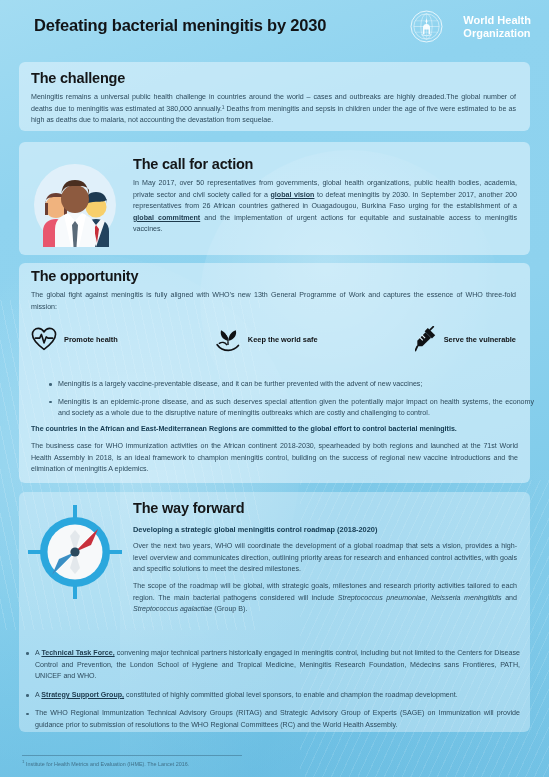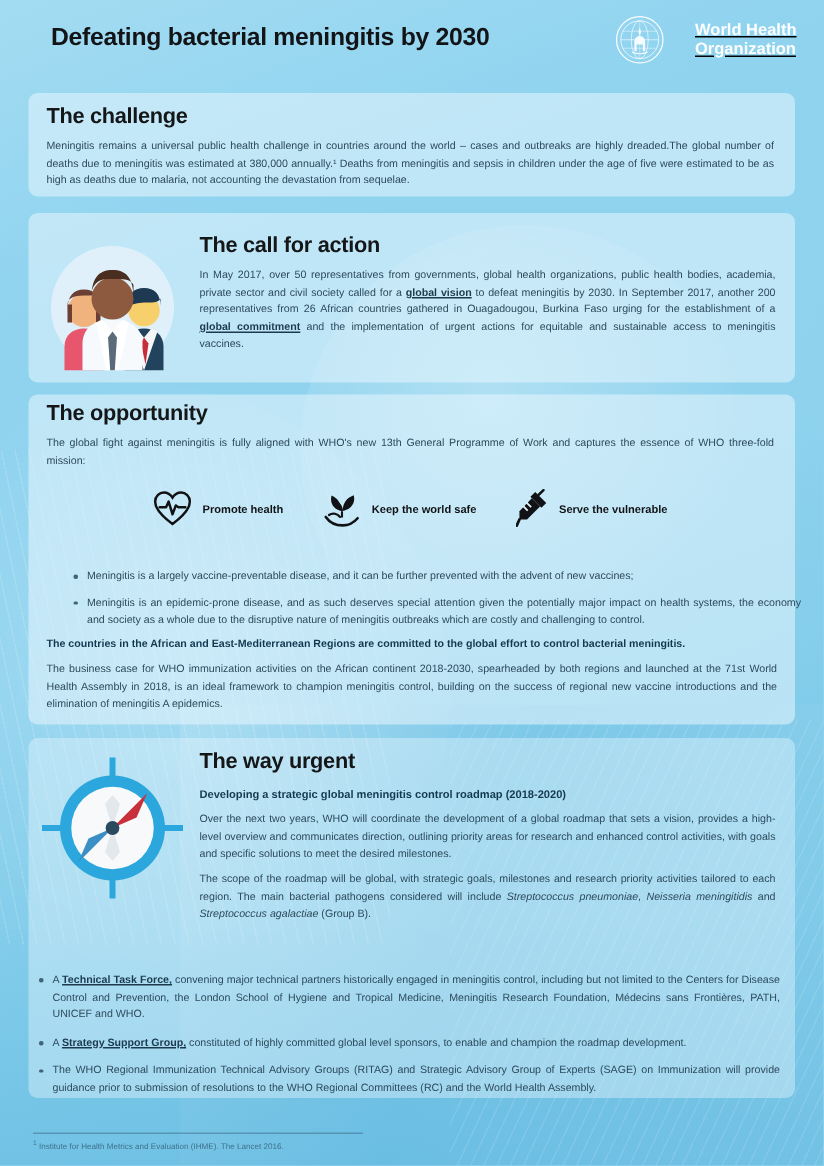--- a/index.html
+++ b/index.html
@@ -28,21 +28,21 @@
   .wm-lines{position:absolute;left:-40px;top:300px;width:300px;height:330px;
        background:repeating-linear-gradient(78deg,rgba(255,255,255,.16) 0 1px,rgba(255,255,255,0) 1px 9px);
        opacity:.8;pointer-events:none;}
   .wm-lines2{position:absolute;left:300px;top:480px;width:260px;height:300px;
        background:repeating-linear-gradient(-65deg,rgba(255,255,255,.14) 0 1px,rgba(255,255,255,0) 1px 8px);
        opacity:.75;pointer-events:none;}
 
   
   #header{position:absolute;left:2px;top:0;width:549px;height:50px;}
   #title{position:absolute;left:32px;top:16px;font-size:16.5px;font-weight:bold;color:#121417;letter-spacing:-.2px;}
-  #who-logo{position:absolute;right:20px;top:10px;display:flex;align-items:center;gap:20px;text-decoration:underline;}
+  #who-logo{position:absolute;right:20px;top:10px;display:flex;align-items:center;gap:20px;}
   #who-emblem{width:33px;height:33px;}
   #who-text{color:#ffffff;font-size:11px;font-weight:bold;line-height:12.4px;}
 
   
   .panel{position:absolute;background:rgba(231,246,253,.55);border-radius:6px;}
   #panel-challenge{left:19px;top:62px;width:511px;height:69px;}
   #panel-call{left:19px;top:142px;width:511px;height:113px;}
   #panel-opportunity{left:19px;top:263px;width:511px;height:220px;}
   #panel-way{left:19px;top:492px;width:511px;height:240px;background:rgba(231,246,253,.42);}
 
@@ -57,21 +57,21 @@
 
   
   #people{position:absolute;left:27px;top:163px;width:96px;height:84px;}
   #h-call{left:133px;top:156px;}
   #t-call{position:absolute;left:133px;top:178px;width:384px;}
 
   
   #h-opportunity{left:31px;top:268px;}
   #t-opportunity{position:absolute;left:31px;top:290px;width:485px;}
   #missions{position:absolute;left:31px;top:320px;width:485px;height:38px;
-            display:flex;align-items:center;justify-content:center;gap:26px;}
+            display:flex;align-items:center;justify-content:space-between;}
   .mission{display:flex;align-items:center;gap:7px;}
   .mission-label{font-size:7.4px;font-weight:bold;color:#101215;white-space:nowrap;}
   #bullets-opp{position:absolute;left:31px;top:363px;width:487px;list-style:none;padding:0;margin:16px;}
   #bullets-opp li{position:relative;padding-left:11px;margin-bottom:6px;}
   #bullets-opp li:before{content:"";position:absolute;left:2px;top:4.2px;width:2.6px;height:2.6px;border-radius:50%;background:#3f6478;}
   #t-opp-bold{position:absolute;left:31px;top:424px;width:487px;font-size:7.1px;line-height:11.6px;font-weight:bold;color:#13394f;}
   #t-opp-tail{position:absolute;left:31px;top:441px;width:487px;}
 
   
   #compass{position:absolute;left:26px;top:503px;width:98px;height:98px;}
@@ -202,21 +202,21 @@
     <circle cx="49" cy="49" r="35" fill="#2ba7dd"></circle>
     <circle cx="49" cy="49" r="27.5" fill="#f7f9fa"></circle>
     <path d="M49 49 L72 26 L56 45 Z" fill="#e8414a"></path>
     <path d="M49 49 L72 26 L65 42 Z" fill="#c8303c"></path>
     <path d="M49 49 L26 72 L42 53 Z" fill="#5fb4dd"></path>
     <path d="M49 49 L26 72 L33 56 Z" fill="#3b8fc4"></path>
     <path d="M49 49 L54 33 L49 27 L44 33 Z" fill="#dfe5e9" opacity=".85"></path>
     <path d="M49 49 L54 65 L49 71 L44 65 Z" fill="#dfe5e9" opacity=".85"></path>
     <circle cx="49" cy="49" r="4.6" fill="#2b4a5e"></circle>
   </svg>
-  <h2 class="sec" id="h-way">The way urgent</h2>
+  <h2 class="sec" id="h-way">The way forward</h2>
   <div id="sub-way">Developing a strategic global meningitis control roadmap (2018-2020)</div>
   <p class="body" id="t-way1">Over the next two years, WHO will coordinate the development of a global roadmap that sets a vision, provides a high-level overview and communicates direction, outlining priority areas for research and enhanced control activities, with goals and specific solutions to meet the desired milestones.</p>
   <p class="body" id="t-way2"><span>The scope of the roadmap will be global, with strategic goals, milestones and research priority activities tailored to each region. The main bacterial pathogens considered will include </span><span class="ital">Streptococcus pneumoniae</span><span>, </span><span class="ital">Neisseria meningitidis</span><span> and </span><span class="ital">Streptococcus agalactiae</span><span> (Group B).</span></p>
   <ul id="bullets-way">
     <li class="body"><span>A </span><span class="strong">Technical Task Force,</span><span> convening major technical partners historically engaged in meningitis control, including but not limited to the Centers for Disease Control and Prevention, the London School of Hygiene and Tropical Medicine, Meningitis Research Foundation, Médecins sans Frontières, PATH, UNICEF and WHO.</span></li>
     <li class="body"><span>A </span><span class="strong">Strategy Support Group,</span><span> constituted of highly committed global level sponsors, to enable and champion the roadmap development.</span></li>
     <li class="body"><span>The WHO Regional Immunization Technical Advisory Groups (RITAG) and Strategic Advisory Group of Experts (SAGE) on Immunization will provide guidance prior to submission of resolutions to the WHO Regional Committees (RC) and the World Health Assembly.</span></li>
   </ul>
 
   <div id="fn-rule"></div>

